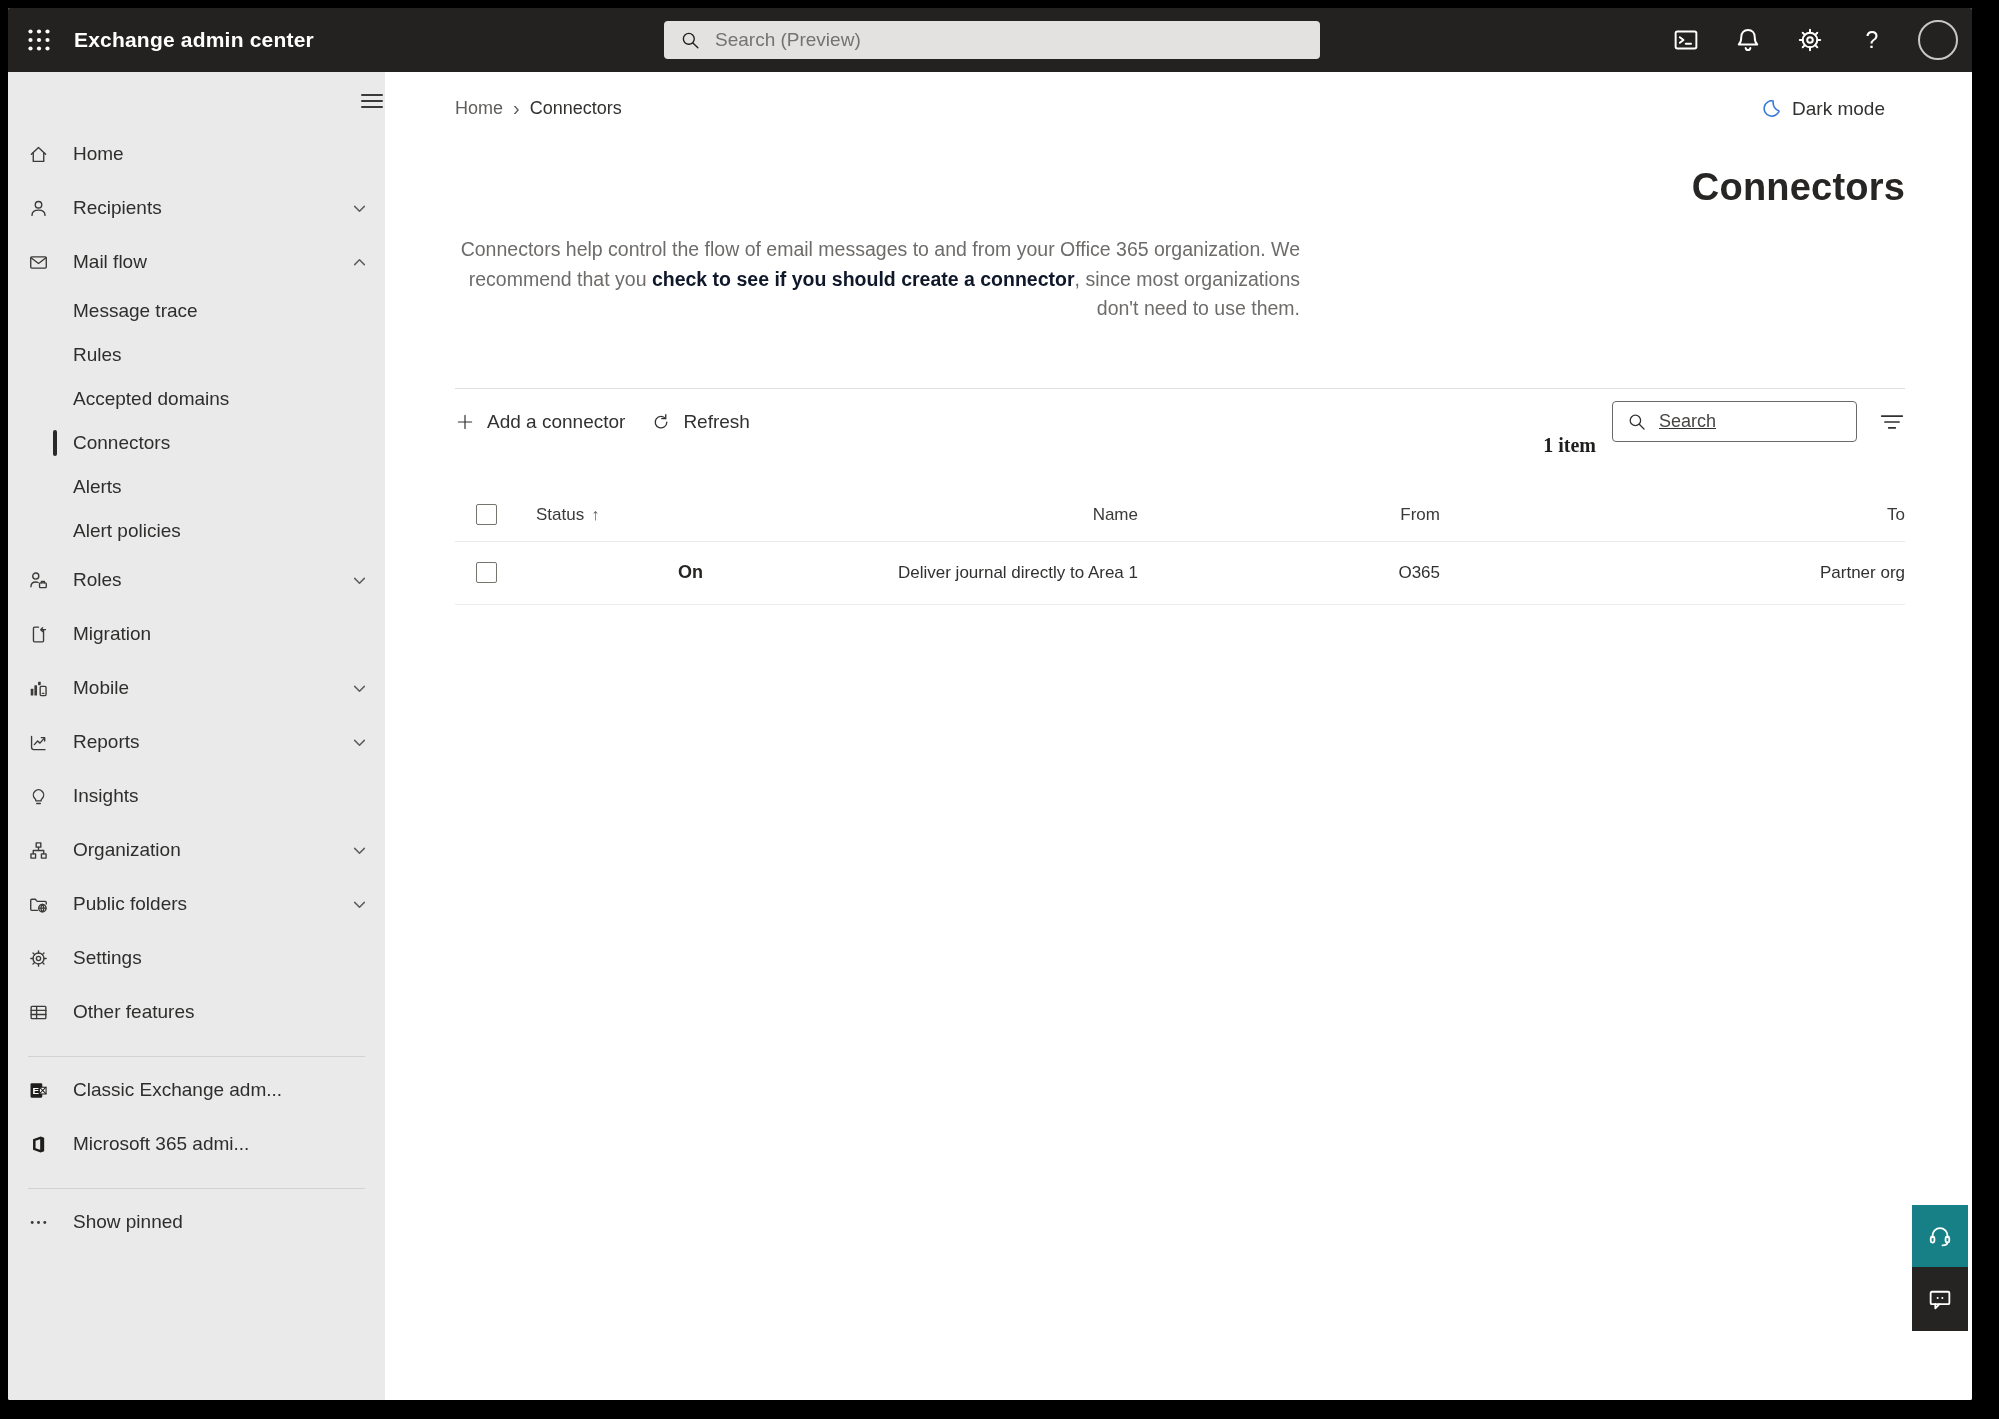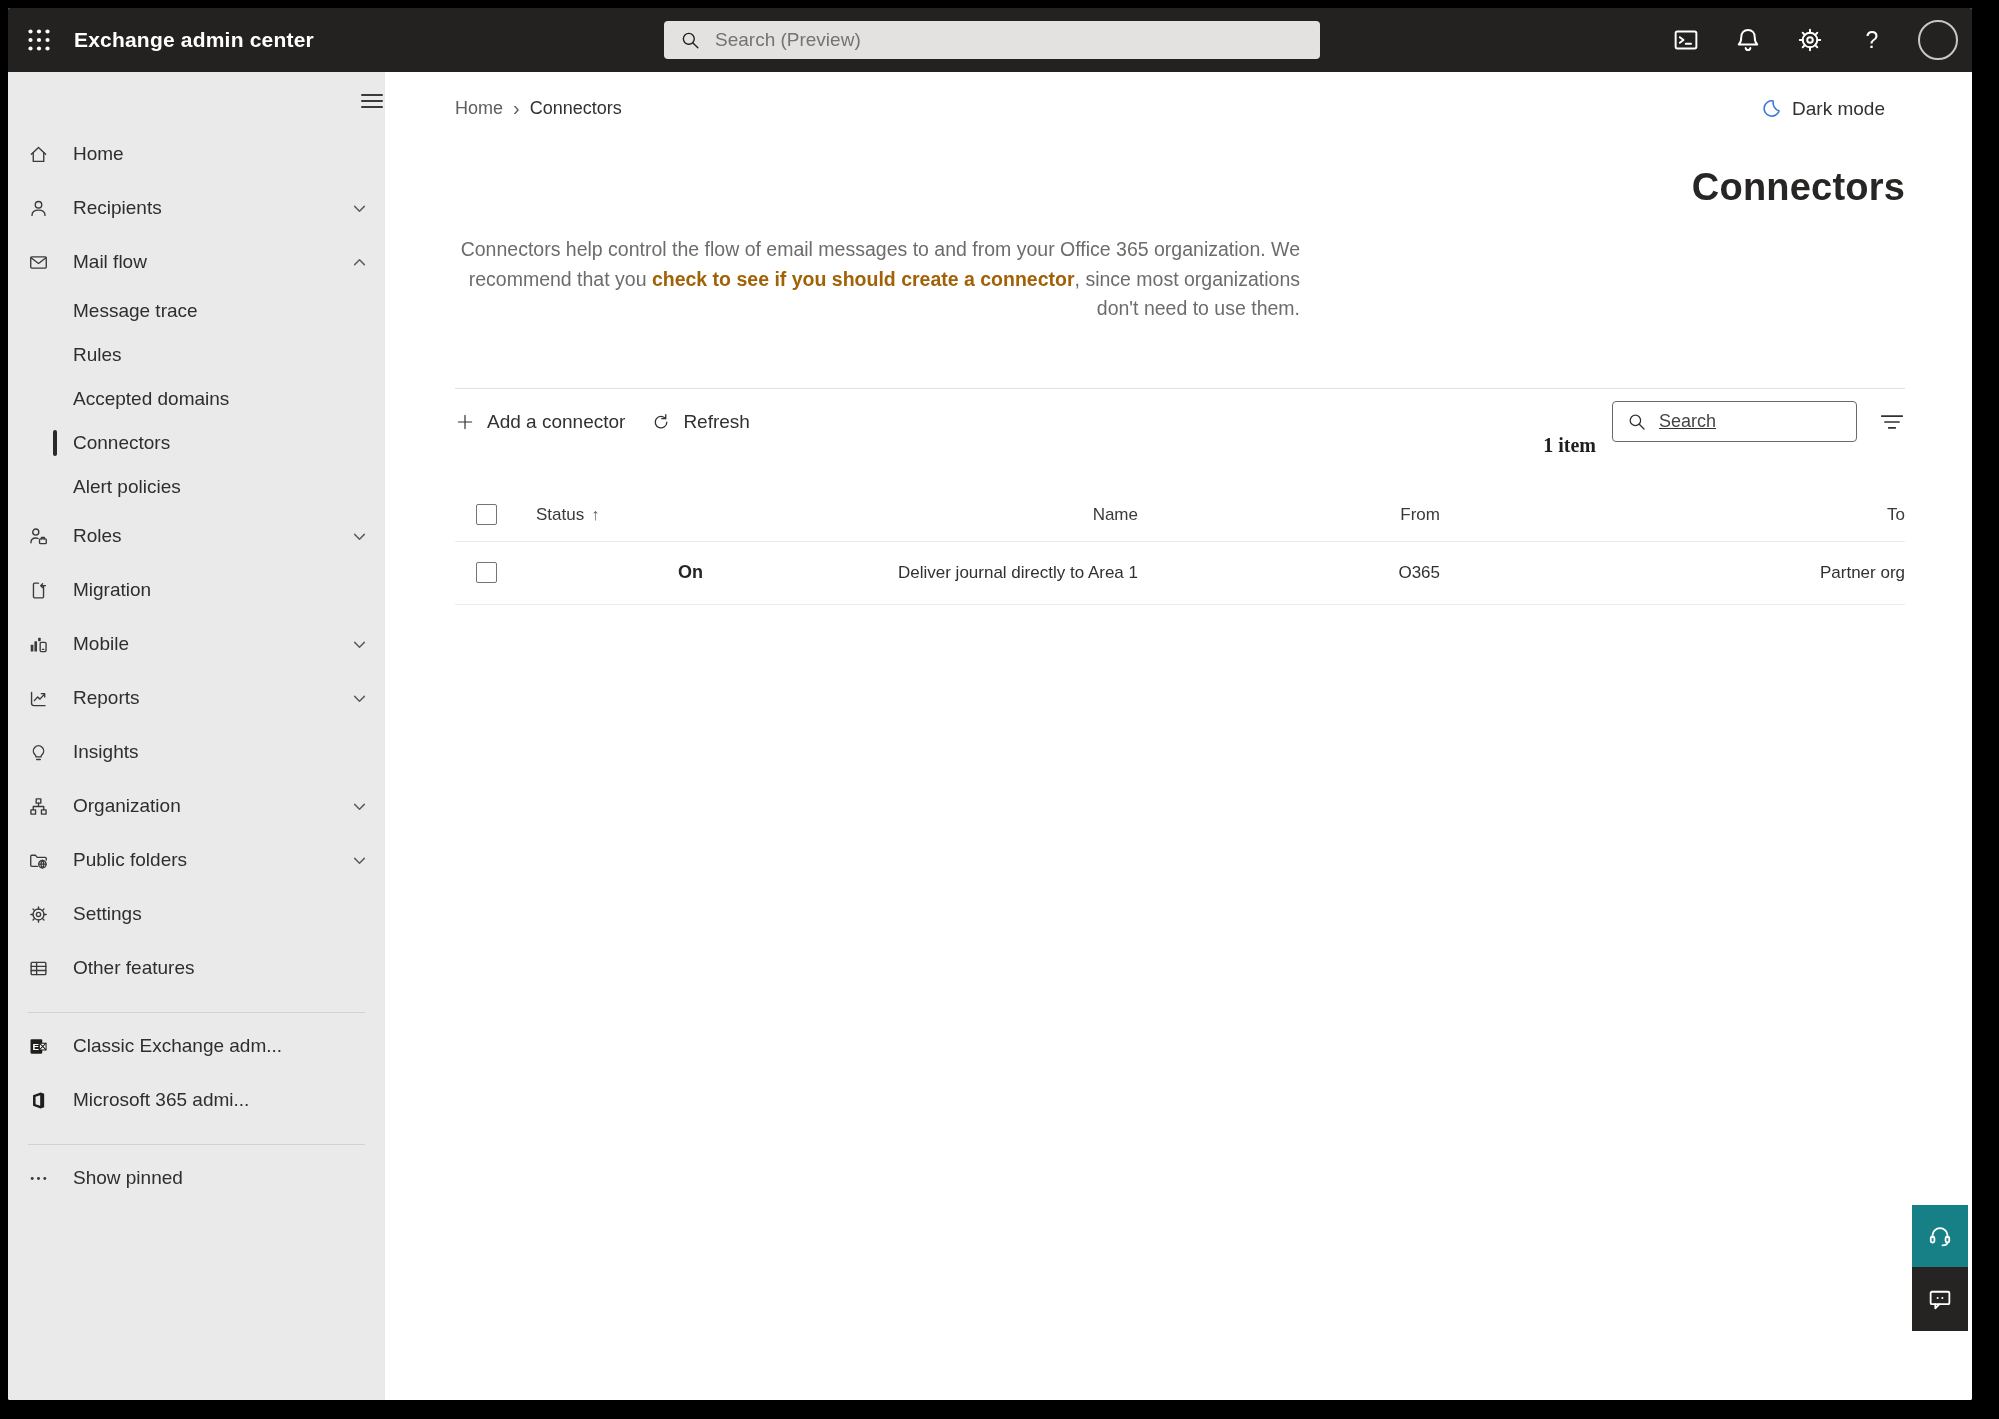--- a/index.html
+++ b/index.html
@@ -42,21 +42,21 @@
   
   .crumbrow { padding-top:25px; display:flex; align-items:center; justify-content:space-between; }
   .crumbs { display:flex; align-items:center; gap:10px; font-size:18px; }
   .crumb-home { color:#605e5c; cursor:pointer; }
   .crumb-sep { color:#605e5c; font-size:20px; }
   .crumb-cur { color:#323130; }
   .darkmode { display:flex; align-items:center; gap:10px; margin-right:20px; cursor:pointer; }
   .darkmode span { font-size:19px; color:#323130; }
   h1.pagetitle { margin-top:46px; font-size:38px; font-weight:700; color:#272625; letter-spacing:.2px; }
   .desc { margin-top:26px; max-width:845px; font-size:19.5px; line-height:29.5px; color:#6e6c6a; }
-  .desc b { color:#a16207; font-weight:600; }
+  .desc b { color:#0f172a; font-weight:600; }
   .tooldivider { height:1px; background:#e1dfdd; margin-top:64px; }
   .toolbar { height:66px; display:flex; align-items:center; }
   .toolbtn { display:flex; align-items:center; gap:12px; font-size:19px; color:#323130; cursor:pointer; }
   .toolbtn + .toolbtn { margin-left:26px; }
   .tright { margin-left:auto; display:flex; align-items:center; }
   .itemcount { font-family:"Liberation Serif", serif; font-weight:700; font-size:20px; color:#1f1e1d; margin-right:16px;margin-top:48px; }
   .tbl-search { width:245px; height:41px; border:1px solid #6b6a68; border-radius:4px; display:flex; align-items:center; padding-left:14px; background:#fff;text-decoration:underline; }
   .tbl-search .ph { margin-left:12px; font-size:18px; color:#484644; }
   .filterbtn { margin-left:22px; display:flex; cursor:pointer; }
 
@@ -191,20 +191,23 @@
         <div class="sitem sub">
             <span class="lbl">Rules</span>
           </div>
         <div class="sitem sub">
             <span class="lbl">Accepted domains</span>
           </div>
         <div class="sitem sub">
           <span class="selbar"></span>
           <span class="lbl">Connectors</span>
         </div>
+        <div class="sitem sub">
+            <span class="lbl">Alerts</span>
+          </div>
         <div class="sitem sub">
             <span class="lbl">Alert policies</span>
           </div>
 
         <div class="sitem">
           <span class="ic">
             <svg class="oln" width="21" height="21" viewBox="0 0 20 20">
                 <circle cx="7.4" cy="5.8" r="2.9"></circle>
                 <path d="M2.8 16 C2.8 13 4.8 11.4 7.4 11.4 C8.3 11.4 9.1 11.6 9.7 11.9"></path>
                 <rect x="11" y="12.2" width="6.4" height="4.6" rx="0.8"></rect>

